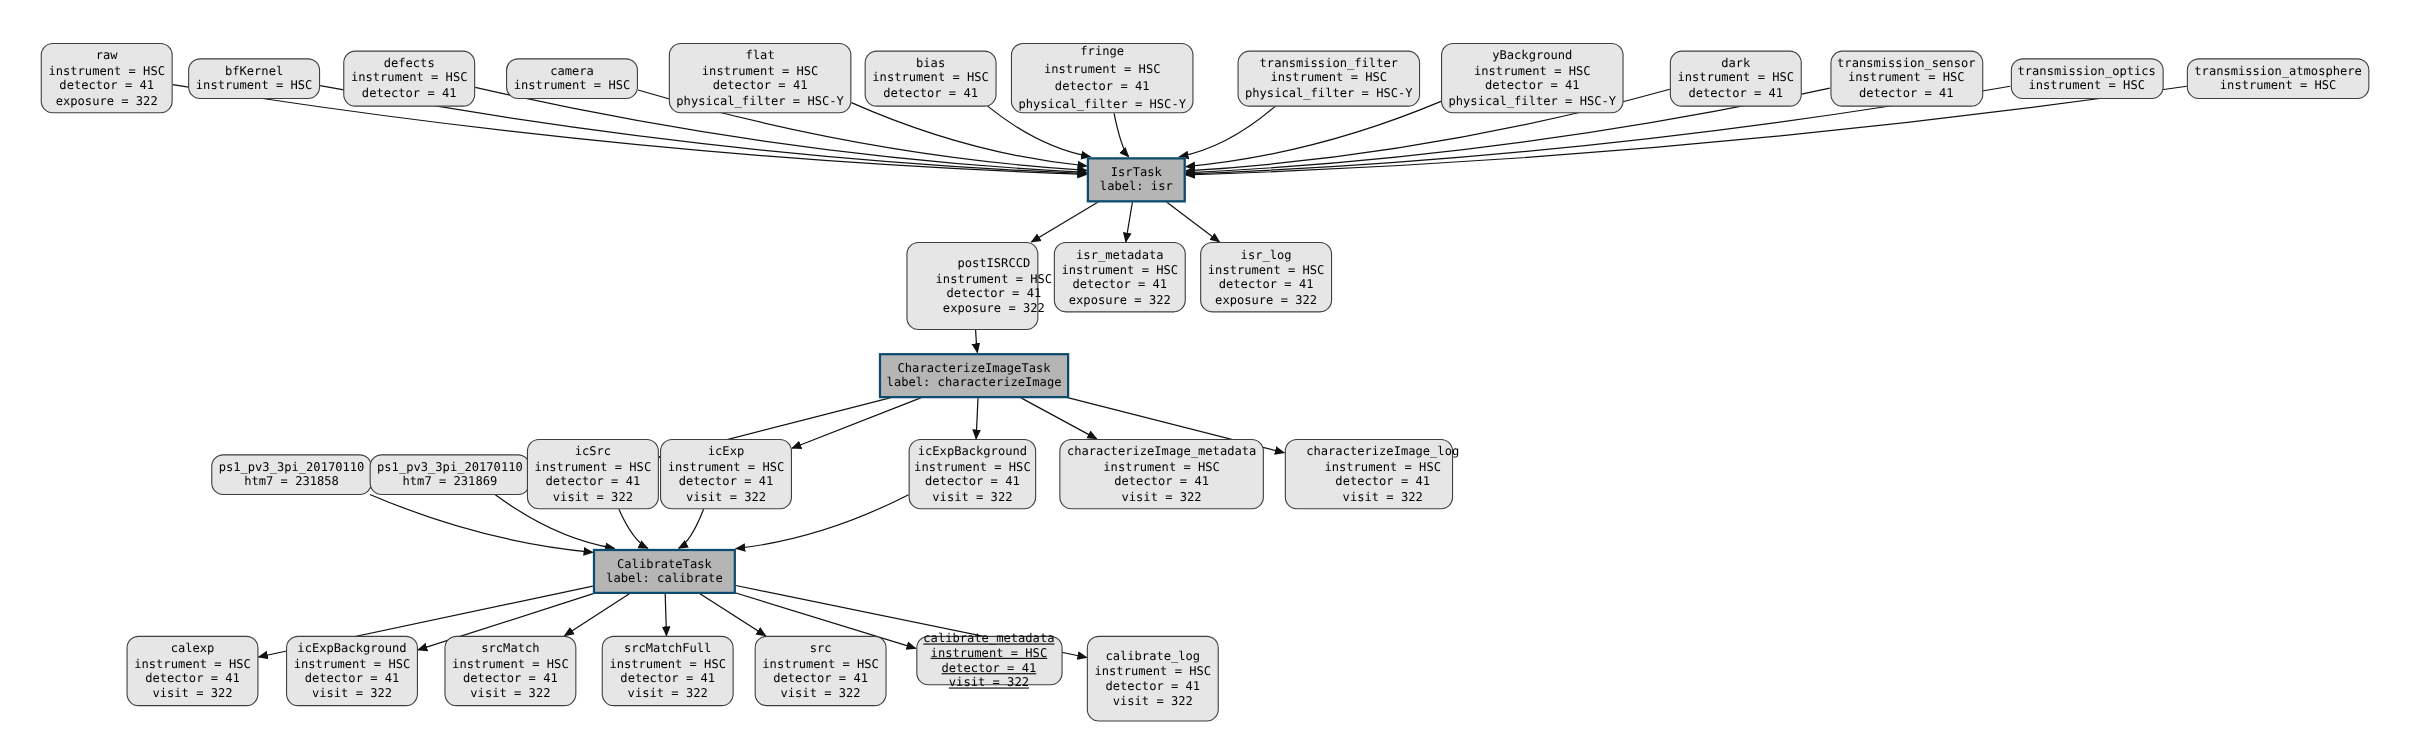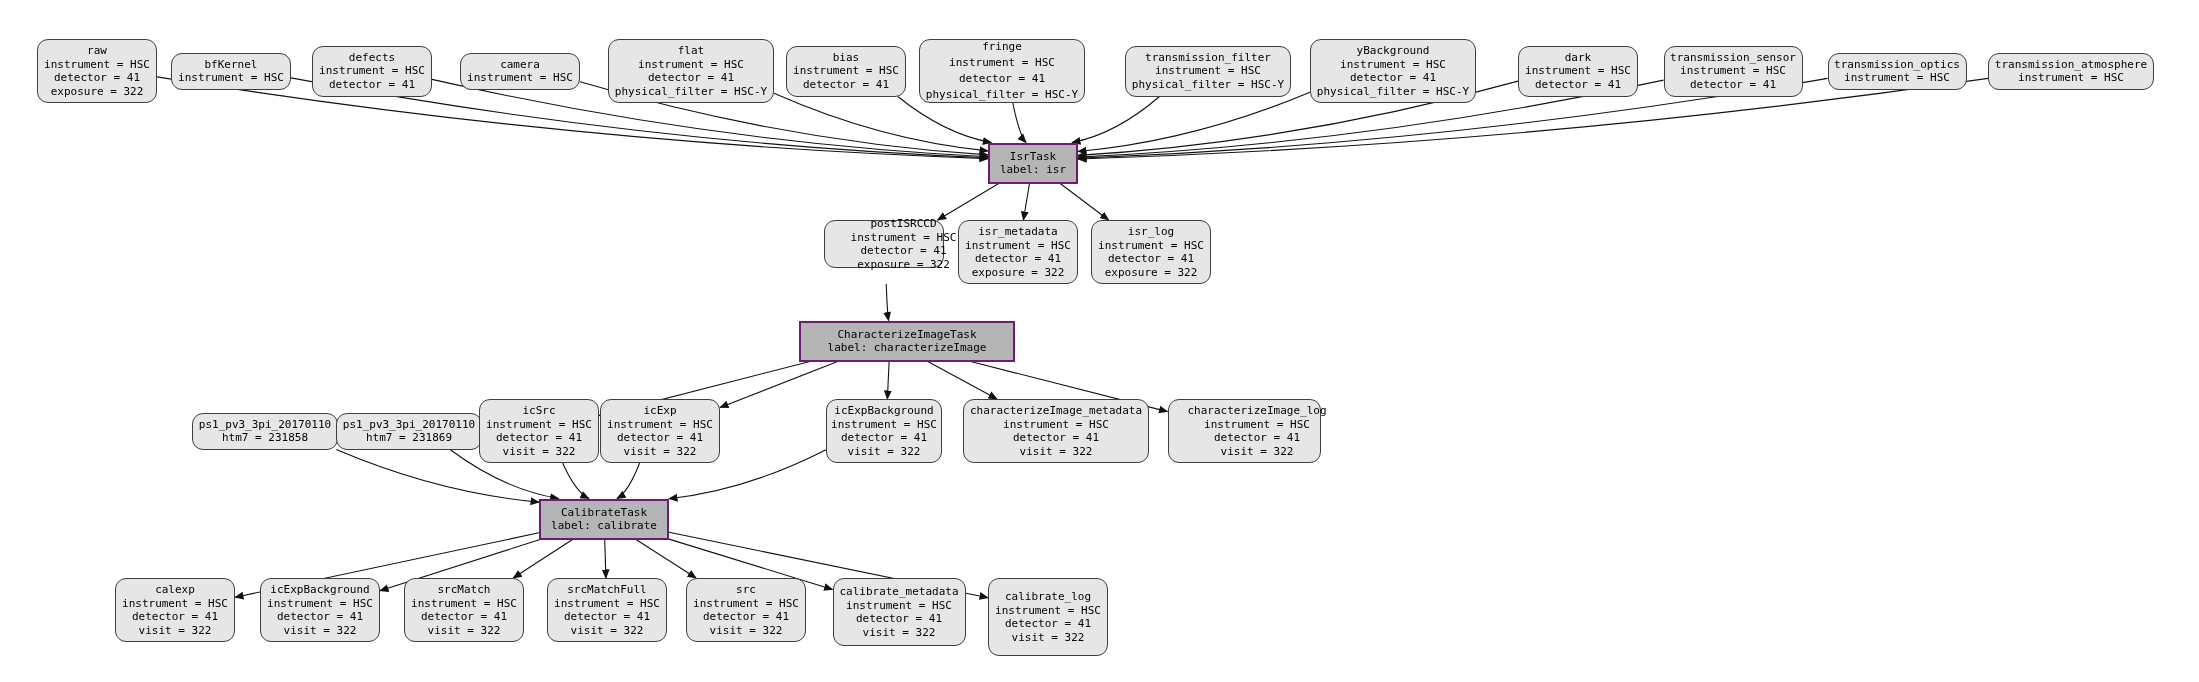--- a/index.html
+++ b/index.html
@@ -25,21 +25,21 @@
     align-items: center;
     color: #000000;
   }
   .node.dataset {
     background: #e6e6e6;
     border: 1.4px solid #3f3f3f;
     border-radius: 11px;
   }
   .node.task {
     background: #b5b5b5;
-    border: 2px solid #701a75;
+    border: 2px solid #0c4a6e;
     border-radius: 0;
   }
   .ln {
     font-size: 11px;
     line-height: 13.5px;
     height: 13.5px;
     white-space: pre;
     text-align: center;
   }
 </style>
@@ -153,39 +153,39 @@
       <div class="ln">instrument = HSC</div>
     </div>
     <div class="node dataset" style="left: 1988px; top: 52.5px; width: 166px; height: 37px;">
       <div class="ln">transmission_atmosphere</div>
       <div class="ln">instrument = HSC</div>
     </div>
     <div class="node task" style="left: 988px; top: 142.5px; width: 90px; height: 41px;">
       <div class="ln">IsrTask</div>
       <div class="ln">label: isr</div>
     </div>
-    <div class="node dataset" style="left: 824px; top: 220px; width: 120px; height: 48px; padding-left: 39px;">
+    <div class="node dataset" style="left: 824px; top: 220px; width: 120px; height: 80px; padding-left: 39px;">
       <div class="ln">postISRCCD</div>
       <div class="ln">instrument = HSC</div>
       <div class="ln">detector = 41</div>
       <div class="ln">exposure = 322</div>
     </div>
     <div class="node dataset" style="left: 958px; top: 220px; width: 120px; height: 64px;">
       <div class="ln">isr_metadata</div>
       <div class="ln">instrument = HSC</div>
       <div class="ln">detector = 41</div>
       <div class="ln">exposure = 322</div>
     </div>
     <div class="node dataset" style="left: 1091px; top: 220px; width: 120px; height: 64px;">
       <div class="ln">isr_log</div>
       <div class="ln">instrument = HSC</div>
       <div class="ln">detector = 41</div>
       <div class="ln">exposure = 322</div>
     </div>
-    <div class="node task" style="left: 799px; top: 320.5px; width: 216px; height: 41px;">
+    <div class="node task" style="left: 799px; top: 320.5px; width: 173px; height: 41px;">
       <div class="ln">CharacterizeImageTask</div>
       <div class="ln">label: characterizeImage</div>
     </div>
     <div class="node dataset" style="left: 192px; top: 412.5px; width: 146px; height: 37px;">
       <div class="ln">ps1_pv3_3pi_20170110</div>
       <div class="ln">htm7 = 231858</div>
     </div>
     <div class="node dataset" style="left: 336px; top: 412.5px; width: 146px; height: 37px;">
       <div class="ln">ps1_pv3_3pi_20170110</div>
       <div class="ln">htm7 = 231869</div>
@@ -247,21 +247,21 @@
       <div class="ln">instrument = HSC</div>
       <div class="ln">detector = 41</div>
       <div class="ln">visit = 322</div>
     </div>
     <div class="node dataset" style="left: 686px; top: 578px; width: 120px; height: 64px;">
       <div class="ln">src</div>
       <div class="ln">instrument = HSC</div>
       <div class="ln">detector = 41</div>
       <div class="ln">visit = 322</div>
     </div>
-    <div class="node dataset" style="left: 832.5px; top: 578px; width: 133px; height: 68px;">
+    <div class="node dataset" style="left: 832.5px; top: 578px; width: 133px; height: 45px; text-decoration: underline;">
       <div class="ln">calibrate_metadata</div>
       <div class="ln">instrument = HSC</div>
       <div class="ln">detector = 41</div>
       <div class="ln">visit = 322</div>
     </div>
     <div class="node dataset" style="left: 988px; top: 578px; width: 120px; height: 78px;">
       <div class="ln">calibrate_log</div>
       <div class="ln">instrument = HSC</div>
       <div class="ln">detector = 41</div>
       <div class="ln">visit = 322</div>

